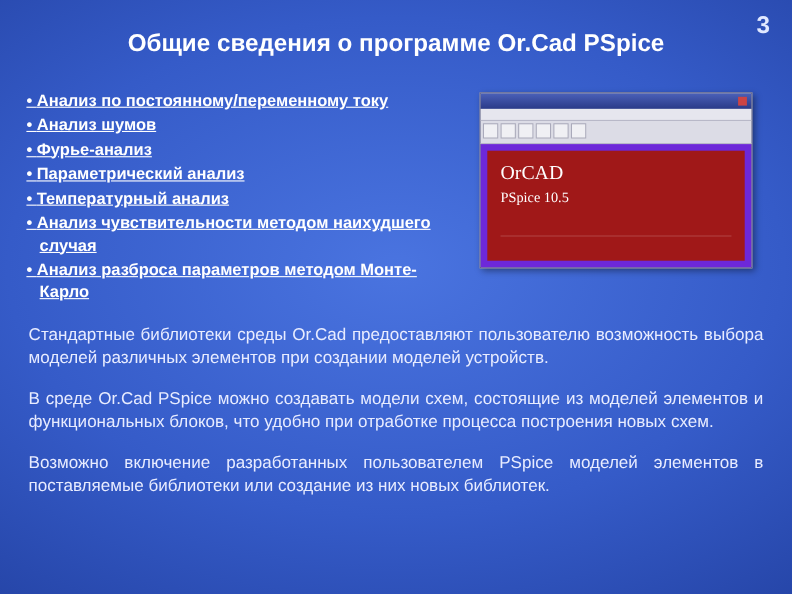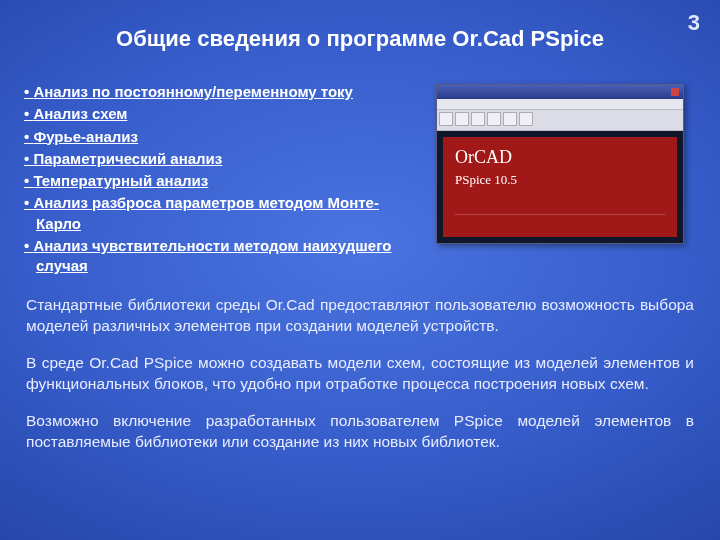--- a/index.html
+++ b/index.html
@@ -90,21 +90,21 @@
   }
   .shot .toolbar {
     height: 16px;
     background: #dcdce6;
     border-bottom: 1px solid #b8b8c8;
     display:flex; gap:2px; padding:2px;
   }
   .shot .toolbar .btn { width:12px; height:12px; background:#f0f0f4; border:1px solid #aab; }
   .shot .body {
     height: 112px;
-    background: #0f172a;
+    background: #6d28d9;
     padding: 6px;
     box-sizing: border-box;
   }
   .shot .splash {
     width: 100%;
     height: 100%;
     background: #a01818;
     color: #ffffff;
     box-sizing: border-box;
     padding: 10px 12px;
@@ -145,26 +145,26 @@
 
 <div class="slide">
 
   <div class="page-num">3</div>
 
   <div class="title">Общие сведения о программе Or.Cad PSpice</div>
 
   <div class="bullets">
     <ul>
       <li>Анализ по постоянному/переменному току</li>
-      <li>Анализ схем</li>
+      <li>Анализ шумов</li>
       <li>Фурье-анализ</li>
       <li>Параметрический анализ</li>
       <li>Температурный анализ</li>
+      <li>Анализ чувствительности методом наихудшего случая</li>
       <li>Анализ разброса параметров методом Монте-Карло</li>
-      <li>Анализ чувствительности методом наихудшего случая</li>
     </ul>
   </div>
 
   <div class="shot">
     <div class="titlebar">
       <div class="dot"></div>
     </div>
     <div class="menubar"></div>
     <div class="toolbar">
       <div class="btn"></div>

